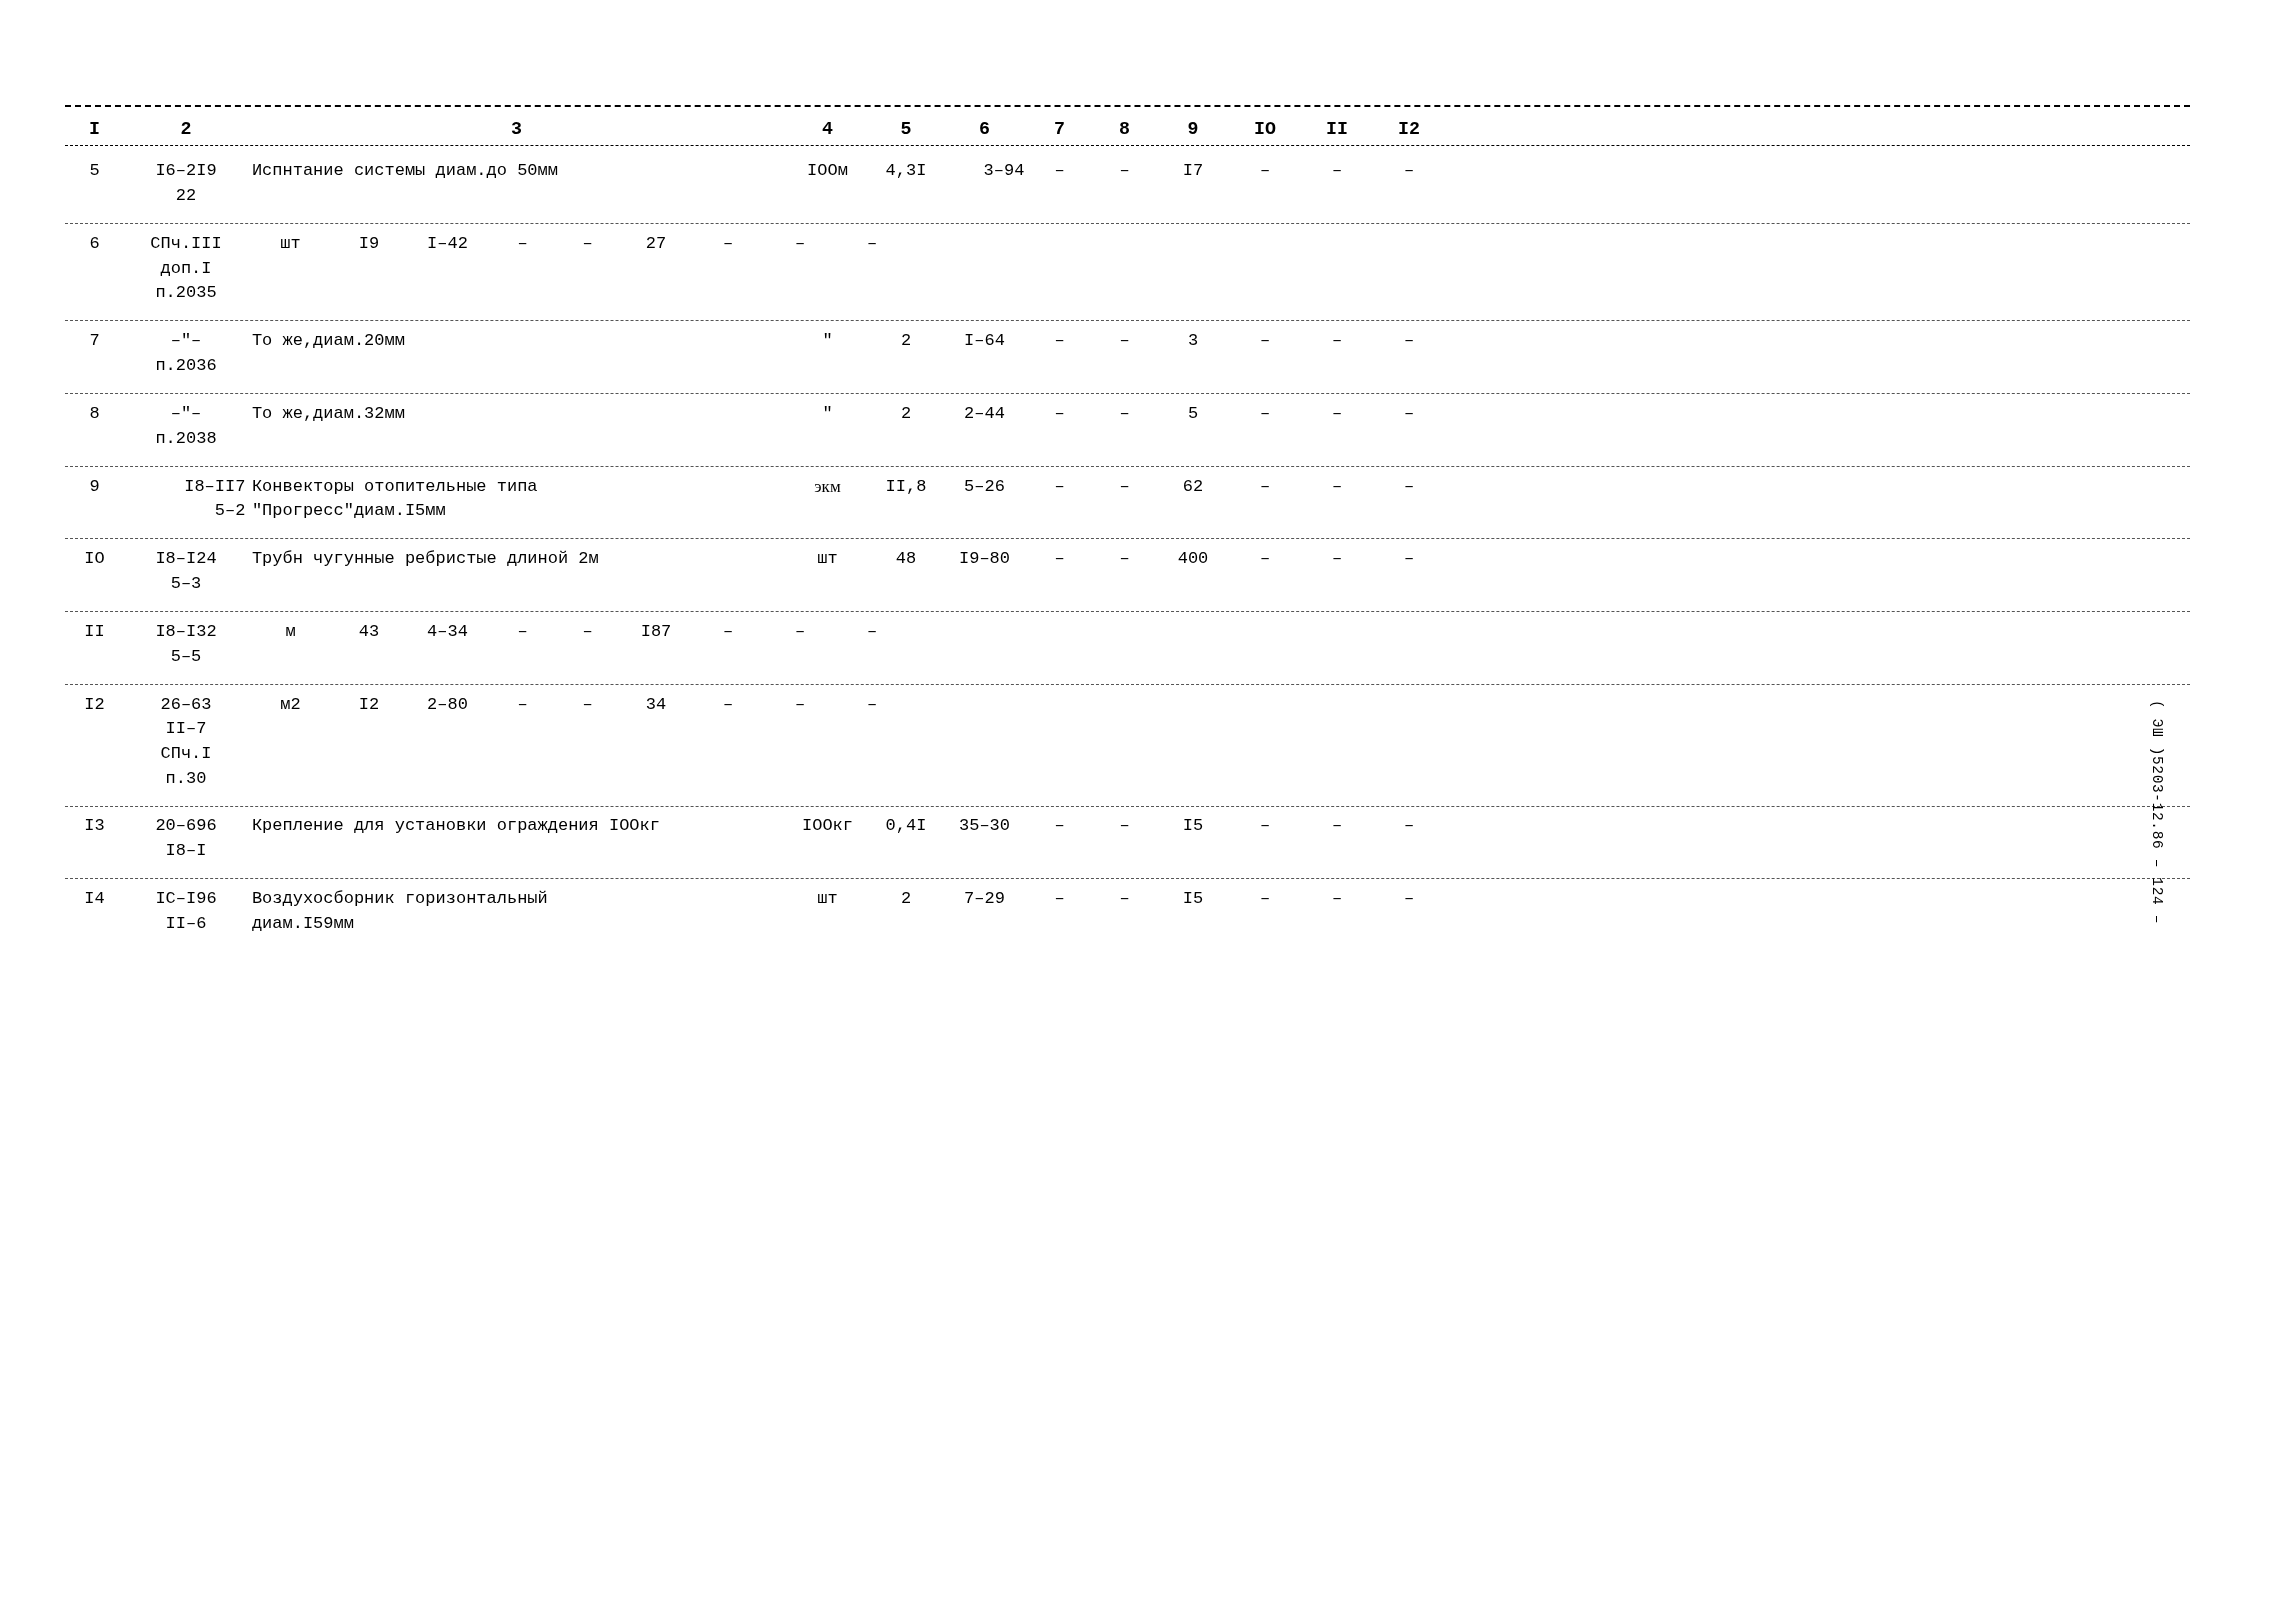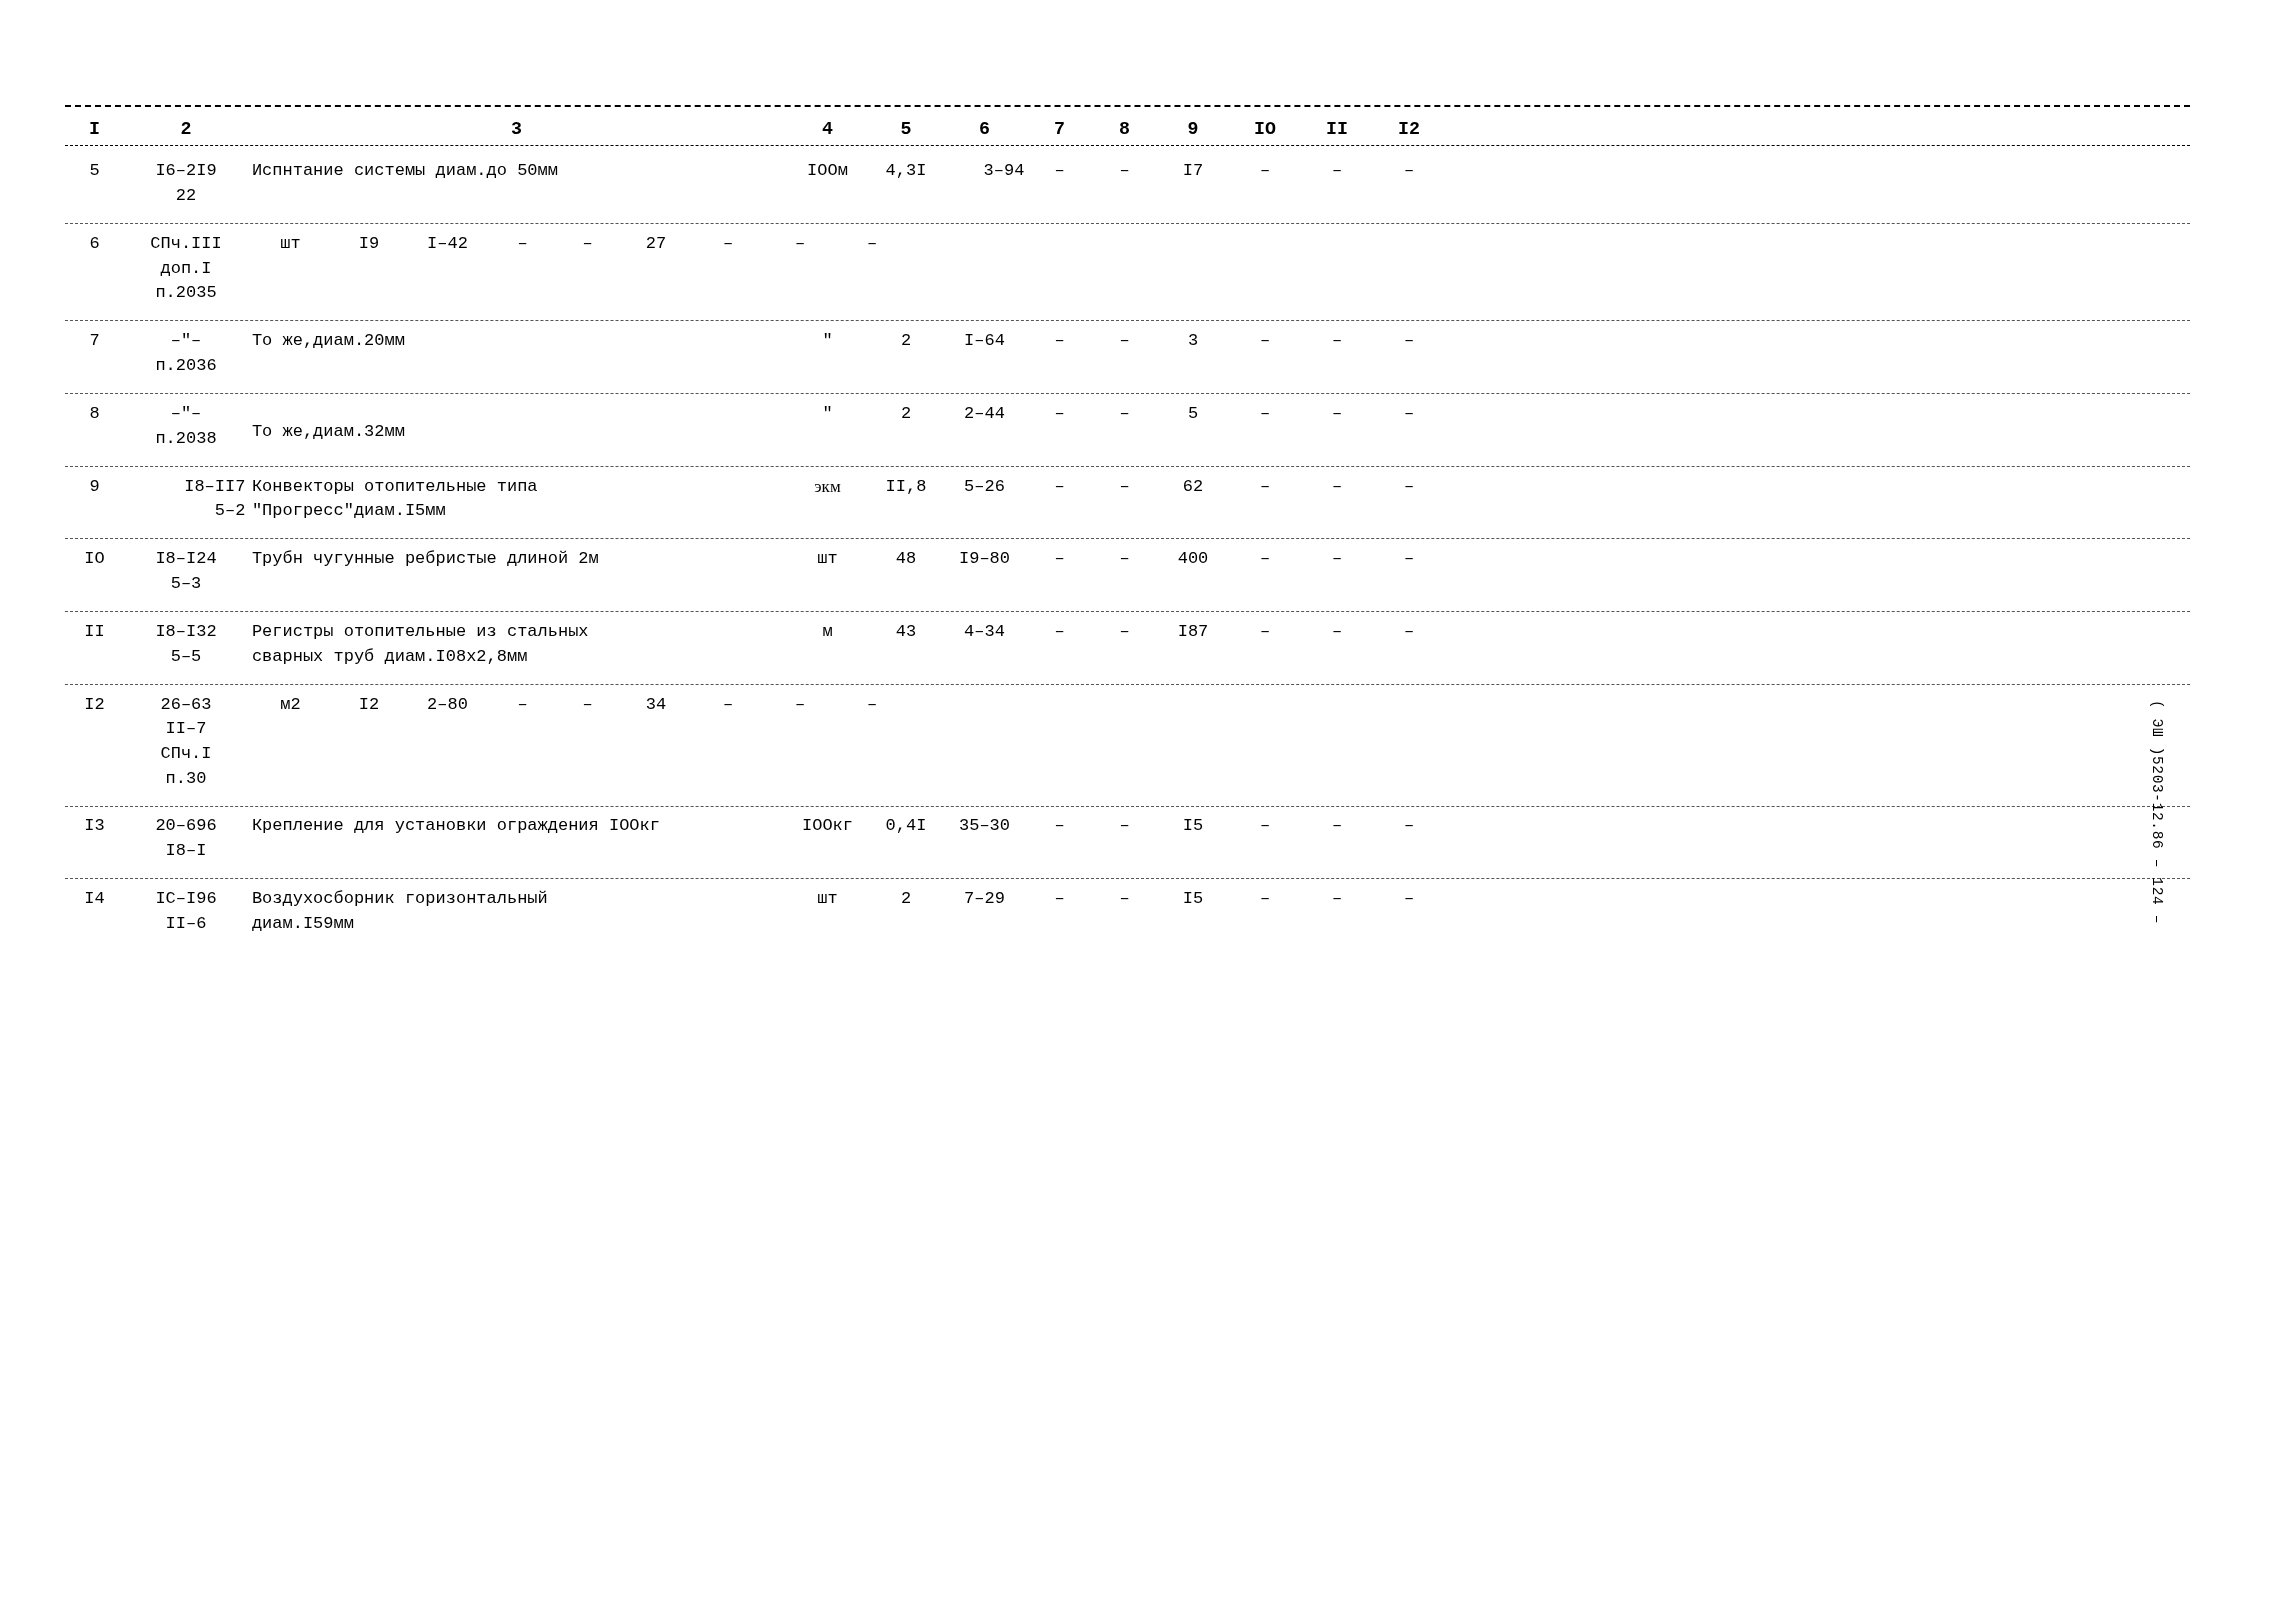--- a/index.html
+++ b/index.html
@@ -164,21 +164,21 @@
         <div class="col-9 cell" style="white-space: pre-line;">3</div>
         <div class="col-10 cell" style="white-space: pre-line;">–</div>
         <div class="col-11 cell" style="white-space: pre-line;">–</div>
         <div class="col-12 cell" style="white-space: pre-line;">–</div>
       </div>
       <div class="row-separator"></div>
       <div class="data-row">
         <div class="col-1 cell" style="white-space: pre-line;">8</div>
         <div class="col-2 cell" style="white-space: pre-line;">–"–
 п.2038</div>
-        <div class="col-3 cell-left" style="white-space: pre-line; margin-top: 18px;">То же,диам.32мм</div>
+        <div class="col-3 cell-left" style="white-space: pre-line;">То же,диам.32мм</div>
         <div class="col-4 cell" style="white-space: pre-line;">"</div>
         <div class="col-5 cell" style="white-space: pre-line;">2</div>
         <div class="col-6 cell" style="white-space: pre-line;">2–44</div>
         <div class="col-7 cell" style="white-space: pre-line;">–</div>
         <div class="col-8 cell" style="white-space: pre-line;">–</div>
         <div class="col-9 cell" style="white-space: pre-line;">5</div>
         <div class="col-10 cell" style="white-space: pre-line;">–</div>
         <div class="col-11 cell" style="white-space: pre-line;">–</div>
         <div class="col-12 cell" style="white-space: pre-line;">–</div>
       </div>
@@ -213,22 +213,20 @@
         <div class="col-9 cell" style="white-space: pre-line;">400</div>
         <div class="col-10 cell" style="white-space: pre-line;">–</div>
         <div class="col-11 cell" style="white-space: pre-line;">–</div>
         <div class="col-12 cell" style="white-space: pre-line;">–</div>
       </div>
       <div class="row-separator"></div>
       <div class="data-row">
         <div class="col-1 cell" style="white-space: pre-line;">II</div>
         <div class="col-2 cell" style="white-space: pre-line;">I8–I32
 5–5</div>
-        <div class="col-3 cell-left" style="white-space: pre-line;">Регистры отопительные из стальных
-сварных труб диам.I08х2,8мм</div>
         <div class="col-4 cell" style="white-space: pre-line;">м</div>
         <div class="col-5 cell" style="white-space: pre-line;">43</div>
         <div class="col-6 cell" style="white-space: pre-line;">4–34</div>
         <div class="col-7 cell" style="white-space: pre-line;">–</div>
         <div class="col-8 cell" style="white-space: pre-line;">–</div>
         <div class="col-9 cell" style="white-space: pre-line;">I87</div>
         <div class="col-10 cell" style="white-space: pre-line;">–</div>
         <div class="col-11 cell" style="white-space: pre-line;">–</div>
         <div class="col-12 cell" style="white-space: pre-line;">–</div>
       </div>

